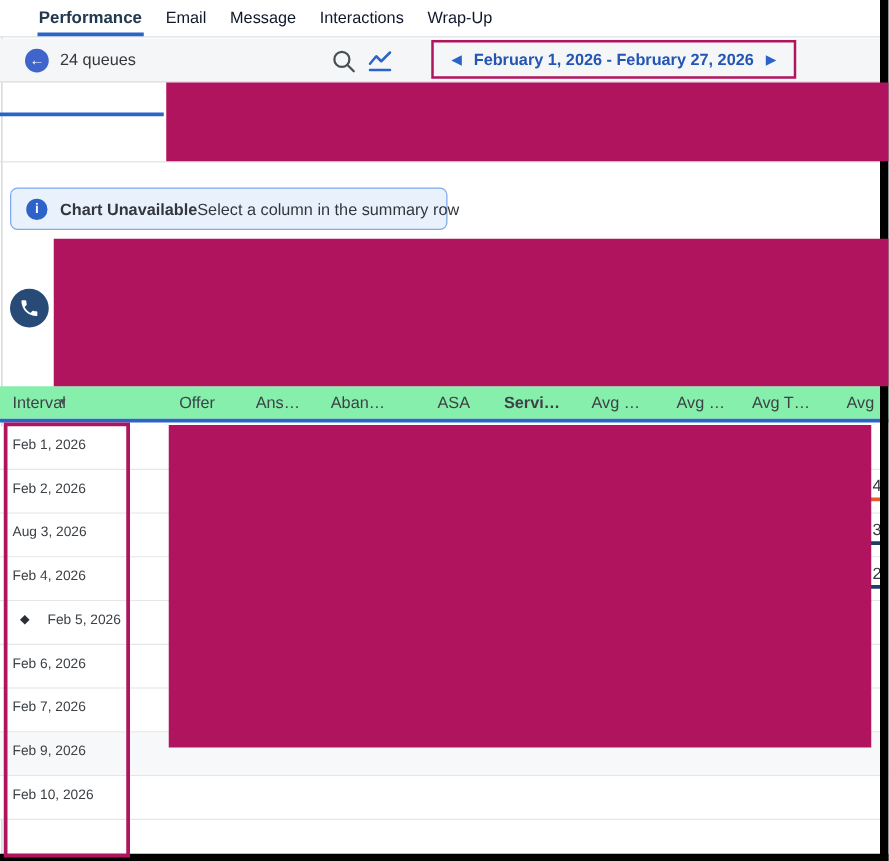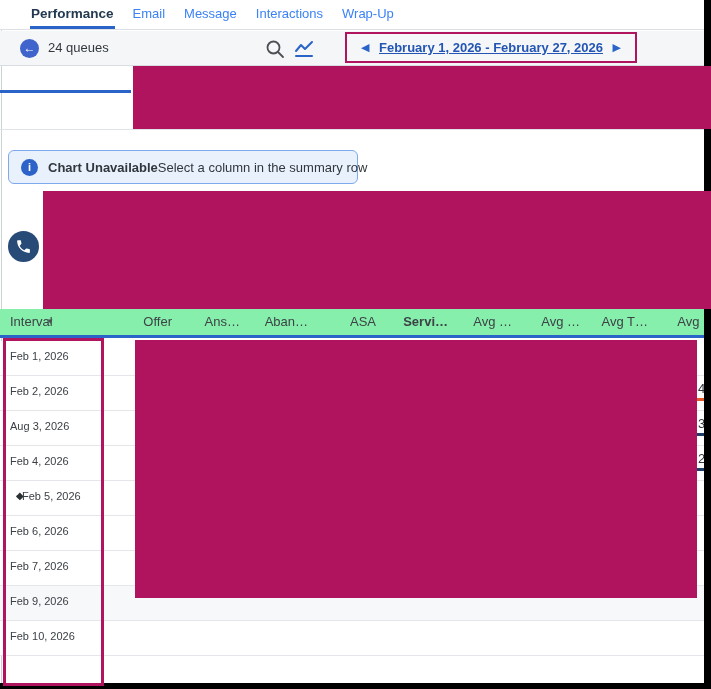--- a/index.html
+++ b/index.html
@@ -8,37 +8,37 @@
   #screen { position:relative; width:711px; height:689px; background:#fff; overflow:hidden; }
 
   
   .right-strip { position:absolute; left:704px; top:0; width:7px; height:689px; background:#000; z-index:5; }
   .bottom-bar  { position:absolute; left:0; top:683px; width:711px; height:6px; background:#000; z-index:5; }
   .left-edge   { position:absolute; left:1px; top:0; width:1px; height:683px; background:#cdd2d6; z-index:0; }
 
   
   .tabbar { position:absolute; left:0; top:0; width:704px; height:30px; background:#fff;
             border-bottom:1px solid #dde1e5; display:flex; align-items:center; padding-left:30px; gap:17px; z-index:2; }
-  .tab { font-size:13px; color:#3b82f6; padding:6px 1px 8px; cursor:pointer; position:relative; white-space:nowrap; }
+  .tab { font-size:13px; color:#0f172a; padding:6px 1px 8px; cursor:pointer; position:relative; white-space:nowrap; }
   .tab.active { color:#233950; font-weight:bold; font-size:13.5px; }
   .tab.active::after { content:""; position:absolute; left:0; right:0; bottom:0; height:3px; background:#2b64c9; }
 
   
   .toolbar { position:absolute; left:0; top:31px; width:704px; height:35px; background:#f5f6f7;
              border-bottom:1px solid #d9dde1; z-index:2; }
   .back-btn { position:absolute; left:20px; top:8px; width:19px; height:19px; border-radius:50%;
               background:#3f65cc; color:#fff; font-size:12px; line-height:18px; text-align:center; cursor:pointer; }
   .queues-label { position:absolute; left:48px; top:9px; font-size:13px; color:#33383d;text-align:right; }
   .icon-btn { position:absolute; top:7px; width:22px; height:22px; cursor:pointer; }
   .search-btn { left:264px; }
   .chart-btn  { left:293px; }
   .date-picker { position:absolute; left:345px; top:1px; width:292px; height:31px; border:2px solid #b1145e;
                  display:flex; align-items:center; justify-content:space-between; padding:0 14px; background:#f5f6f7; }
   .date-nav { color:#2b64c9; font-size:11px; cursor:pointer; }
-  .date-text { color:#2355b4; font-size:13px; font-weight:bold; cursor:pointer;text-decoration:underline; }
+  .date-text { color:#2355b4; font-size:13px; font-weight:bold; cursor:pointer; }
 
   
   .subtab-underline { position:absolute; left:0; top:90px; width:131px; height:3px; background:#2b64c9; z-index:2; }
   .zone-divider { position:absolute; left:0; top:129px; width:704px; height:1px; background:#e0e4e7; z-index:1; }
 
   .banner { position:absolute; left:8px; top:150px; width:350px; height:34px; background:#e9f1fd;
             border:1px solid #7ea9ec; border-radius:6px; display:flex; align-items:center; padding:0 12px; gap:10px; z-index:2; }
   .info-icon { width:17px; height:17px; border-radius:50%; background:#2d63c8; color:#fff; font-size:11px;
                font-weight:bold; text-align:center; line-height:17px; flex:0 0 auto; }
   .banner-text { font-size:13px; color:#32373c; white-space:nowrap; }
@@ -58,21 +58,21 @@
   .th { position:absolute; top:5px; font-size:13px; color:#3d4246; white-space:nowrap; cursor:pointer; }
   .th.num { text-align:right; width:60px; }
   .th-interval { left:10px; }
   .sort-caret { position:absolute; left:48px; top:7px; font-size:9px; color:#4a4f54; cursor:pointer; }
   .summary-line { position:absolute; left:0; top:335px; width:711px; height:3px; background:#2b64c9; z-index:1; }
 
   .rows { position:absolute; left:0; top:341px; width:711px; height:342px; overflow:hidden; z-index:0; }
   .row { position:relative; width:711px; height:35px; border-bottom:1px solid #e4e6e9; background:#fff; }
   .row.shaded { background:#f7f8f9; }
   .row .cell-label { position:absolute; left:10px; top:9px; font-size:11px; color:#3c4146; }
-  .row.marked .cell-label { left:22px; }
+  .row.marked .cell-label { left:38px; }
   .row .marker { position:absolute; left:16px; top:9px; font-size:10px; color:#2b3034; }
   .edge-val { position:absolute; left:692px; top:5px; display:flex; align-items:center; gap:2px; z-index:1; }
   .edge-stub { width:4px; height:9px; background:#1d3f66; }
   .edge-digit { font-size:13px; color:#33383d; }
   .edge-bar { position:absolute; left:692px; top:22px; width:16px; height:3px; z-index:1; }
   .edge-bar.navy { background:#1d3f66; } .edge-bar.orange { background:#e4582a; }
 
   .interval-highlight { position:absolute; left:3px; top:338px; width:101px; height:348px;
                         border:3px solid #b1145e; z-index:7; pointer-events:none; }
   svg { display:block; }

